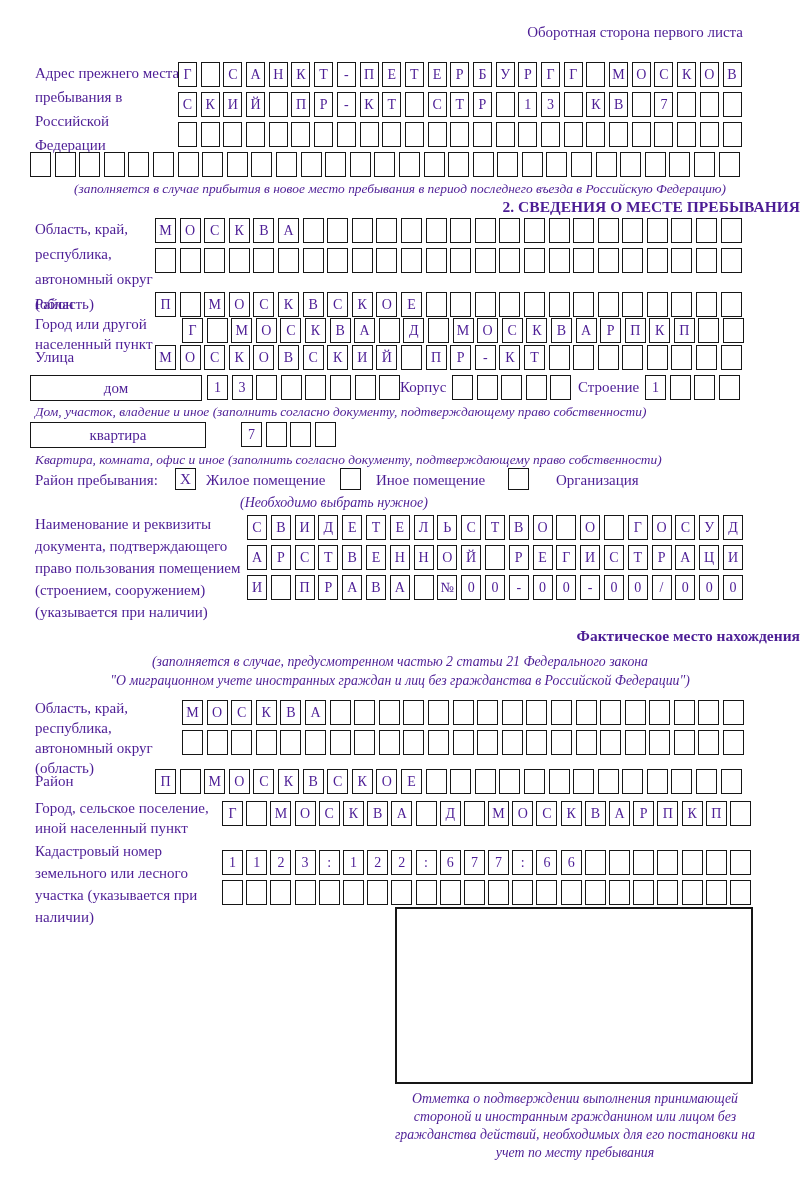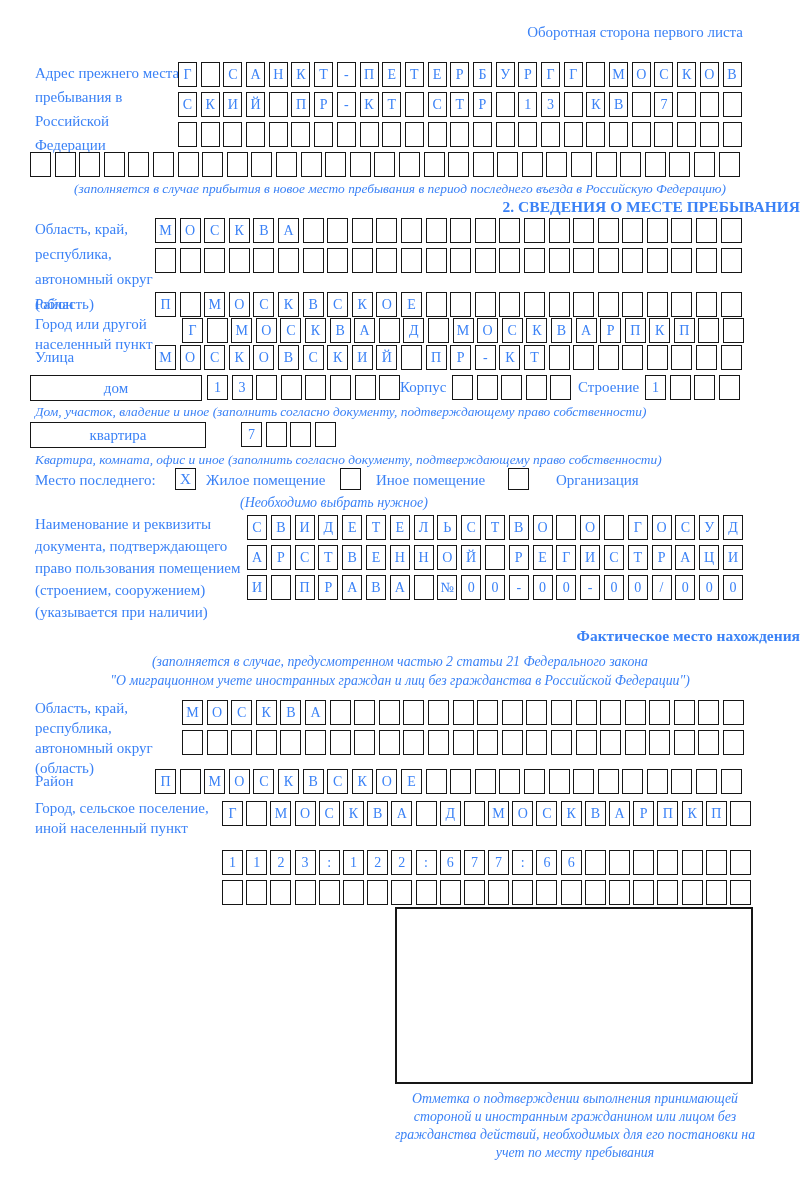--- a/index.html
+++ b/index.html
@@ -1,19 +1,19 @@
 <!DOCTYPE html>
 <html><head>
 <meta charset="utf-8">
 <style>
   * { margin:0; padding:0; box-sizing:border-box; }
   html,body { background:#fff; }
   .page {
     position:relative; width:800px; height:1180px; background:#fff; overflow:hidden;
-    font-family:"Liberation Serif","DejaVu Serif",serif; color:#3b82f6;
+    font-family:"Liberation Serif","DejaVu Serif",serif; color:#4c1d95;
   }
   .abs { position:absolute; }
   .lbl { font-size:15px; line-height:20px; }
   .cap { font-size:13.4px;font-style:italic; }
   .title { font-size:15.5px; font-weight:bold; text-align:right; width:800px; }
   .center { text-align:center; width:800px; }
   .boxrow { position:absolute; display:flex; }
   .cell {
     display:inline-flex; align-items:center; justify-content:center;
     height:25px; border:1.6px solid #161616; background:#fff;
@@ -330,21 +330,21 @@
 
   <div class="namebox" style="top:422px; left:30px; width:176px;">квартира</div>
   <div class="boxrow r4" style="top:422px; left:241px;">
       <span class="cell">7</span>
       <span class="cell"></span>
       <span class="cell"></span>
       <span class="cell"></span>
     </div>
   <div class="abs cap" style="top:452px; left:35px;">Квартира, комната, офис и иное (заполнить согласно документу, подтверждающему право собственности)</div>
 
-  <div class="abs lbl" style="top:470px; left:35px;">Место последнего:</div>
+  <div class="abs lbl" style="top:470px; left:35px;">Район пребывания:</div>
   <div class="chk" style="top:468px; left:175px;">X</div>
   <div class="abs lbl" style="top:470px; left:206px;">Жилое помещение</div>
   <div class="chk" style="top:468px; left:340px;"></div>
   <div class="abs lbl" style="top:470px; left:376px;">Иное помещение</div>
   <div class="chk" style="top:468px; left:508px;"></div>
   <div class="abs lbl" style="top:470px; left:556px;">Организация</div>
   <div class="abs cap" style="top:495px; left:240px; font-size:14px;">(Необходимо выбрать нужное)</div>
 
   <div class="abs lbl" style="top:513px; left:35px; width:212px; line-height:22px;">Наименование и реквизиты документа, подтверждающего право пользования помещением (строением, сооружением) (указывается при наличии)</div>
   <div class="boxrow r21" style="top:515px; left:247px;">
@@ -520,20 +520,21 @@
       <span class="cell">К</span>
       <span class="cell">В</span>
       <span class="cell">А</span>
       <span class="cell">Р</span>
       <span class="cell">П</span>
       <span class="cell">К</span>
       <span class="cell">П</span>
       <span class="cell"></span>
     </div>
 
+  <div class="abs lbl" style="top:840px; left:35px; width:175px; line-height:22px;">Кадастровый номер земельного или лесного участка (указывается при наличии)</div>
   <div class="boxrow r22" style="top:850px; left:222px;">
       <span class="cell">1</span>
       <span class="cell">1</span>
       <span class="cell">2</span>
       <span class="cell">3</span>
       <span class="cell">:</span>
       <span class="cell">1</span>
       <span class="cell">2</span>
       <span class="cell">2</span>
       <span class="cell">:</span>

